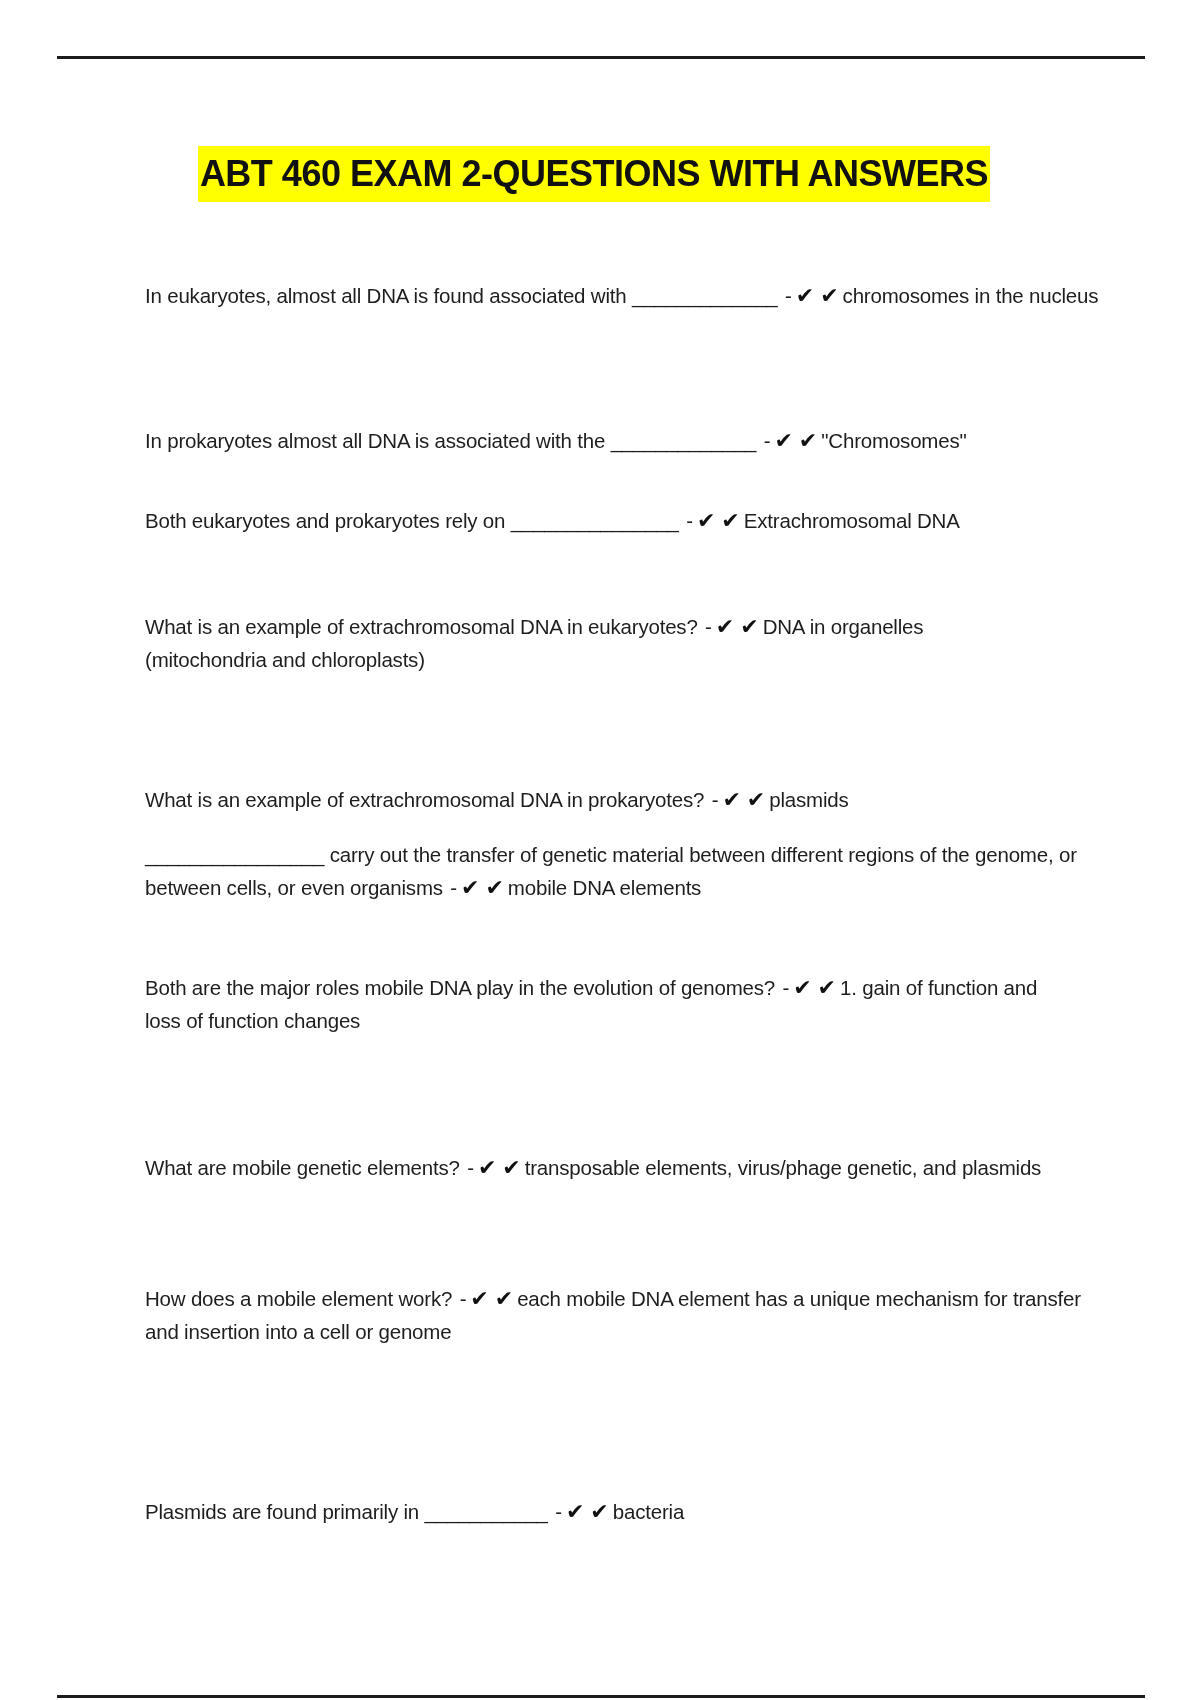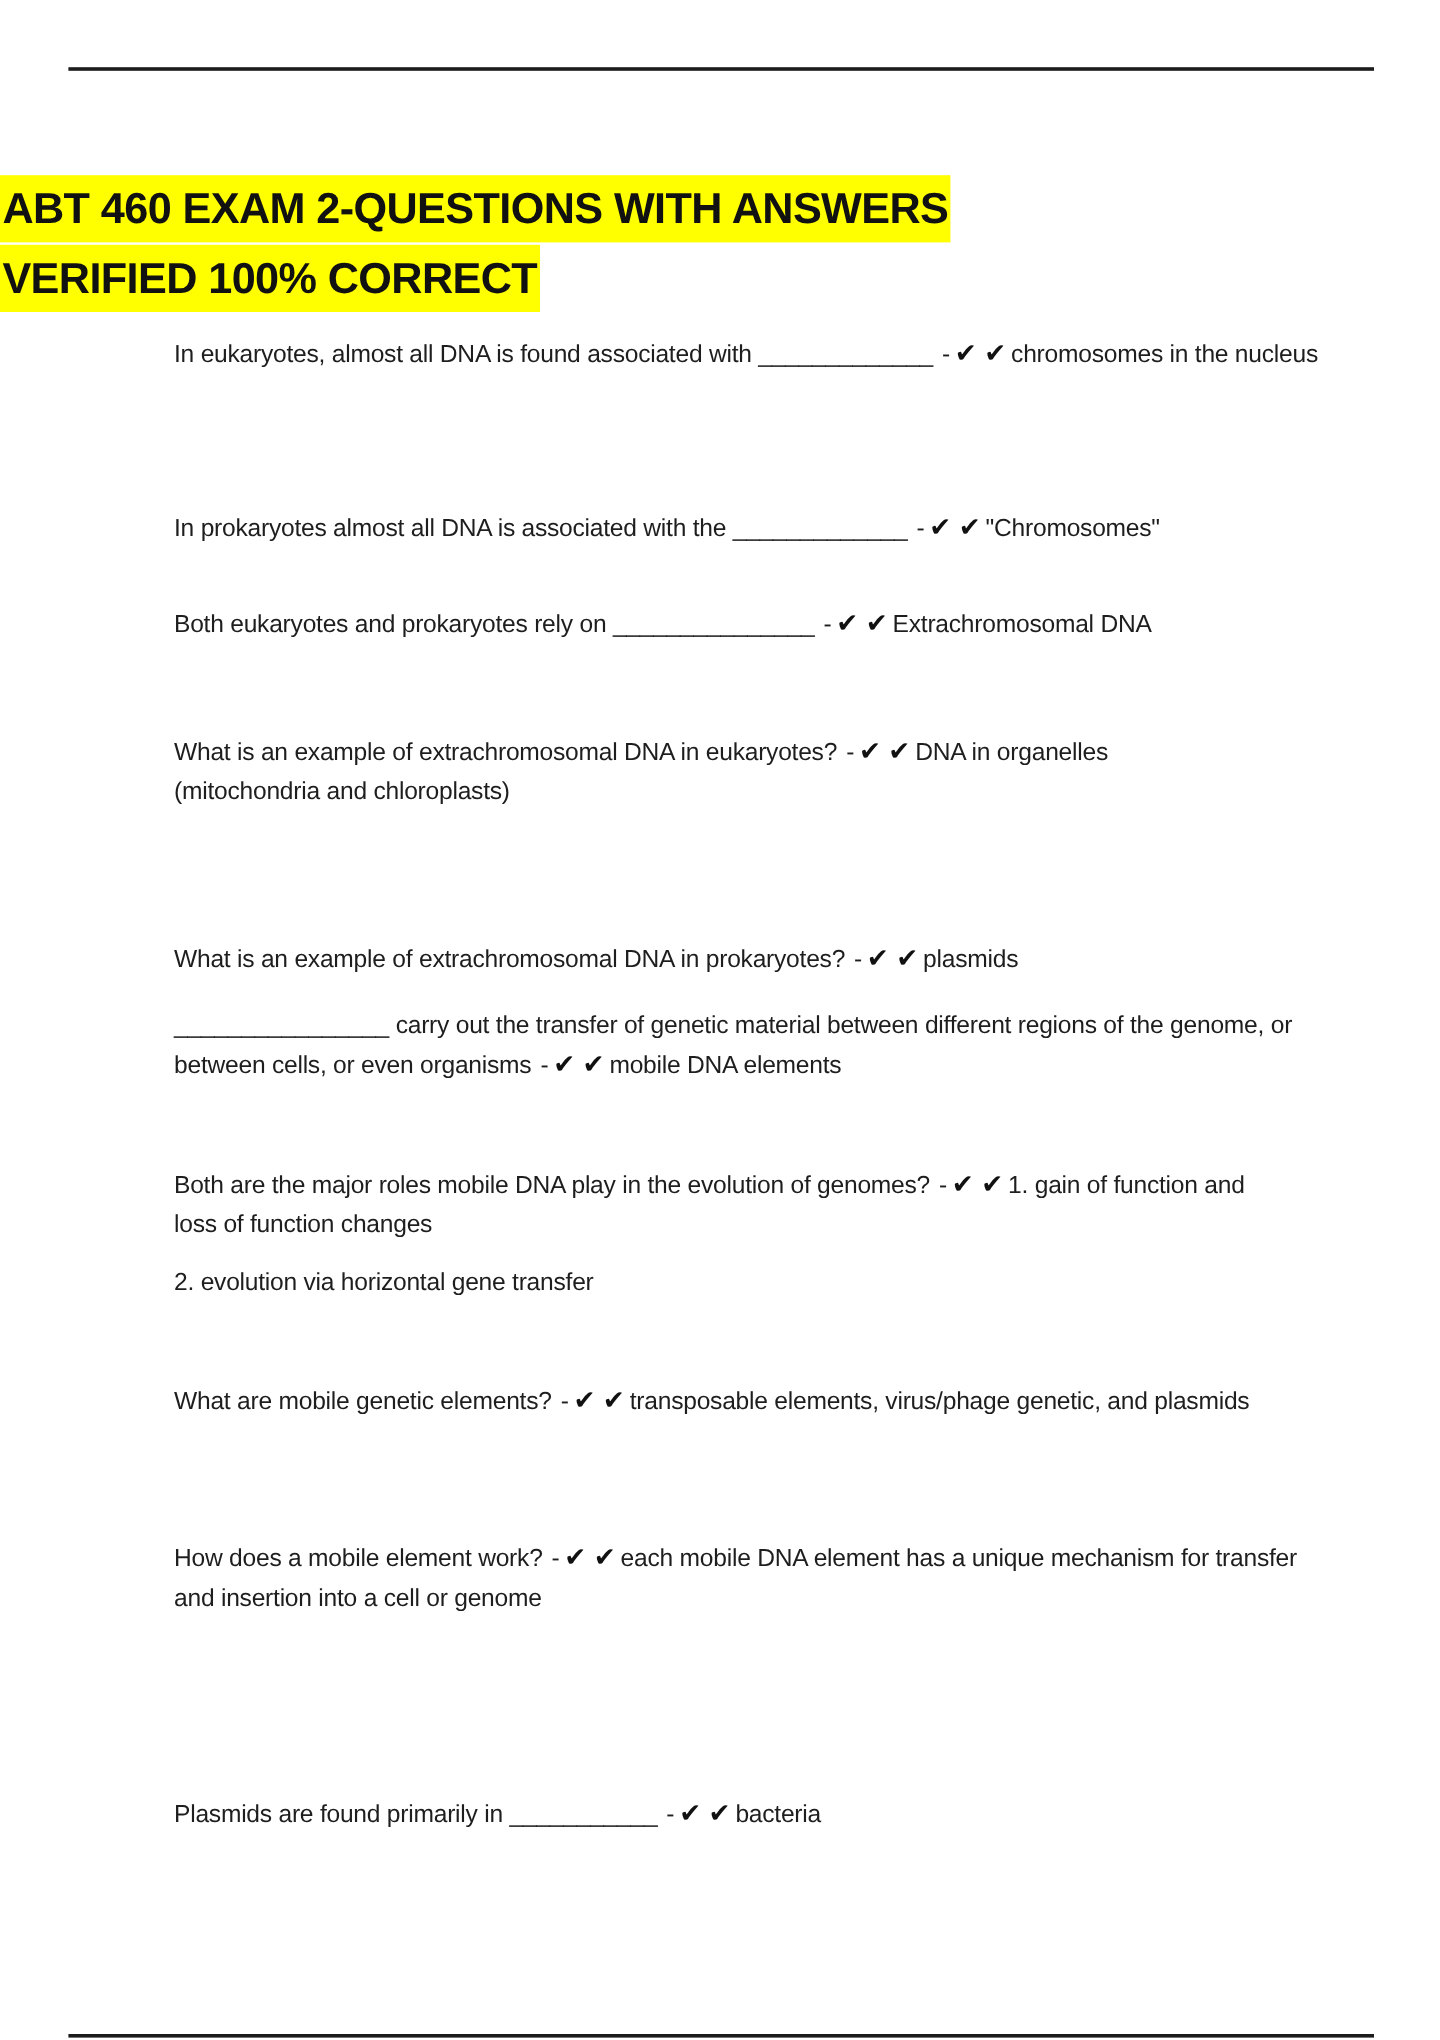--- a/index.html
+++ b/index.html
@@ -23,20 +23,21 @@
       background: #1c1c1c;
     }
     .rule.top { top: 56px; }
     .rule.bottom { top: 1695px; }
 
     .title-block {
       position: absolute;
       top: 146px;
       left: 0;
       width: 1188px;
+      text-align: center;
     }
     .title-line {
       display: inline-block;
       background: #ffff00;
       font-family: "Liberation Sans", sans-serif;
       font-weight: bold;
       font-size: 36px;
       line-height: 56px;
       letter-spacing: -0.5px;
       color: #111;
@@ -65,21 +66,20 @@
       font-family: "DejaVu Sans", sans-serif;
     }
   </style>
 </head>
 <body>
 
 <div class="rule top"></div>
 
 <div class="title-block">
   <div class="title-row"><span class="title-line">ABT 460 EXAM 2-QUESTIONS WITH ANSWERS</span></div>
-  <div class="title-row"><span class="title-line">VERIFIED 100% CORRECT</span></div>
 </div>
 
 <div class="qa" style="top:279px;">
   <span>In eukaryotes, almost all DNA is found associated with _____________</span>
   <span class="sep">-</span><span class="checks">✔✔</span><span>chromosomes in the nucleus</span>
 </div>
 
 <div class="qa" style="top:424px;">
   <span>In prokaryotes almost all DNA is associated with the _____________</span>
   <span class="sep">-</span><span class="checks">✔✔</span><span>"Chromosomes"</span>
@@ -101,21 +101,20 @@
 </div>
 
 <div class="qa" style="top:838px;">
   <span>________________ carry out the transfer of genetic material between different regions of the genome, or between cells, or even organisms</span>
   <span class="sep">-</span><span class="checks">✔✔</span><span>mobile DNA elements</span>
 </div>
 
 <div class="qa" style="top:971px; width:900px;">
   <span>Both are the major roles mobile DNA play in the evolution of genomes?</span>
   <span class="sep">-</span><span class="checks">✔✔</span><span>1. gain of function and loss of function changes</span>
-  <div class="extra">2. evolution via horizontal gene transfer</div>
 </div>
 
 <div class="qa" style="top:1151px;">
   <span>What are mobile genetic elements?</span>
   <span class="sep">-</span><span class="checks">✔✔</span><span>transposable elements, virus/phage genetic, and plasmids</span>
 </div>
 
 <div class="qa" style="top:1282px;">
   <span>How does a mobile element work?</span>
   <span class="sep">-</span><span class="checks">✔✔</span><span>each mobile DNA element has a unique mechanism for transfer and insertion into a cell or genome</span>

